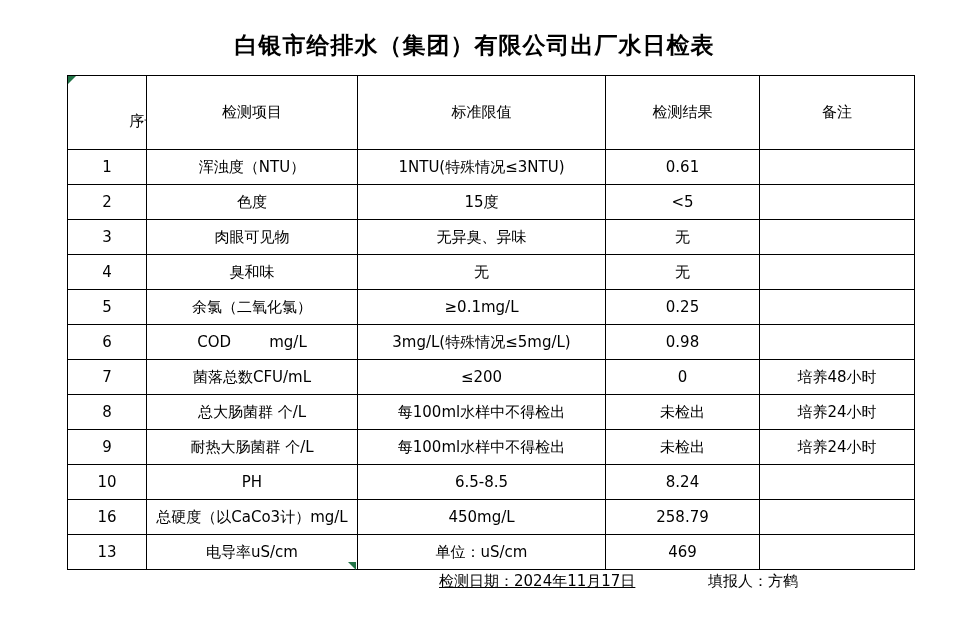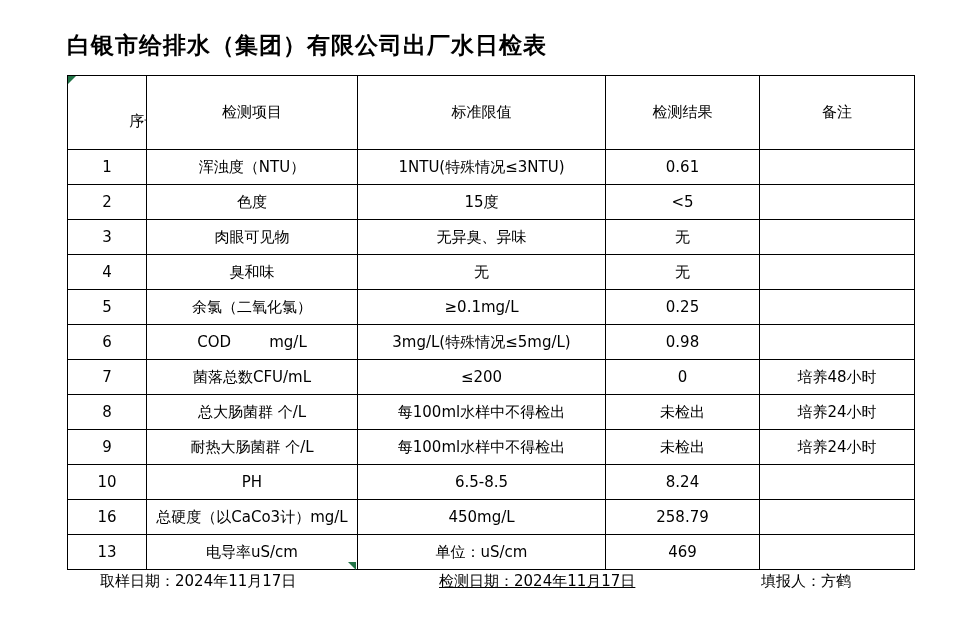--- a/index.html
+++ b/index.html
@@ -11,22 +11,22 @@
     color: #000000;
   }
   .page {
     position: relative;
     width: 970px; height: 631px;
     overflow: hidden;
     background: #ffffff;
   }
   .title {
     position: absolute;
-    top: 30px; left: 67px; width: 847px;
-    text-align: left;
+    top: 30px; left: 51px; width: 847px;
+    text-align: center;
     font-size: 23px;
     font-weight: bold;
     letter-spacing: 1px;
   }
   .table-wrap {
     position: absolute;
     top: 75px; left: 67px; width: 847px;
   }
   table {
     width: 847px;
@@ -60,21 +60,21 @@
     border-left: 8px solid transparent;
   }
   .footer {
     position: absolute;
     top: 572px; left: 67px; width: 847px; height: 26px;
     font-size: 15px;
   }
   .footer .f-item { position: absolute; white-space: pre; }
   .footer .f-sample { left: 33px; }
   .footer .f-test   { left: 372px; text-decoration: underline; }
-  .footer .f-report { left: 694px; }
+  .footer .f-report { left: 641px; }
 </style>
 </head>
 <body>
 
 <div class="page">
 
   <div class="title">白银市给排水（集团）有限公司出厂水日检表</div>
 
   <div class="table-wrap">
     <table>
@@ -181,18 +181,17 @@
             <td>单位：uS/cm</td>
             <td>469</td>
             <td></td>
           </tr>
         </tbody>
     </table>
     <div class="bottom-flag"></div>
   </div>
 
   <div class="footer">
-    <span class="f-item f-sample"><span>取样日期：</span><span>2024年11月17日</span></span>
     <span class="f-item f-test"><span>检测日期：</span><span>2024年11月17日</span></span>
     <span class="f-item f-report"><span>填报人：</span><span>方鹤</span></span>
   </div>
 
 </div>
 
 </body></html>

